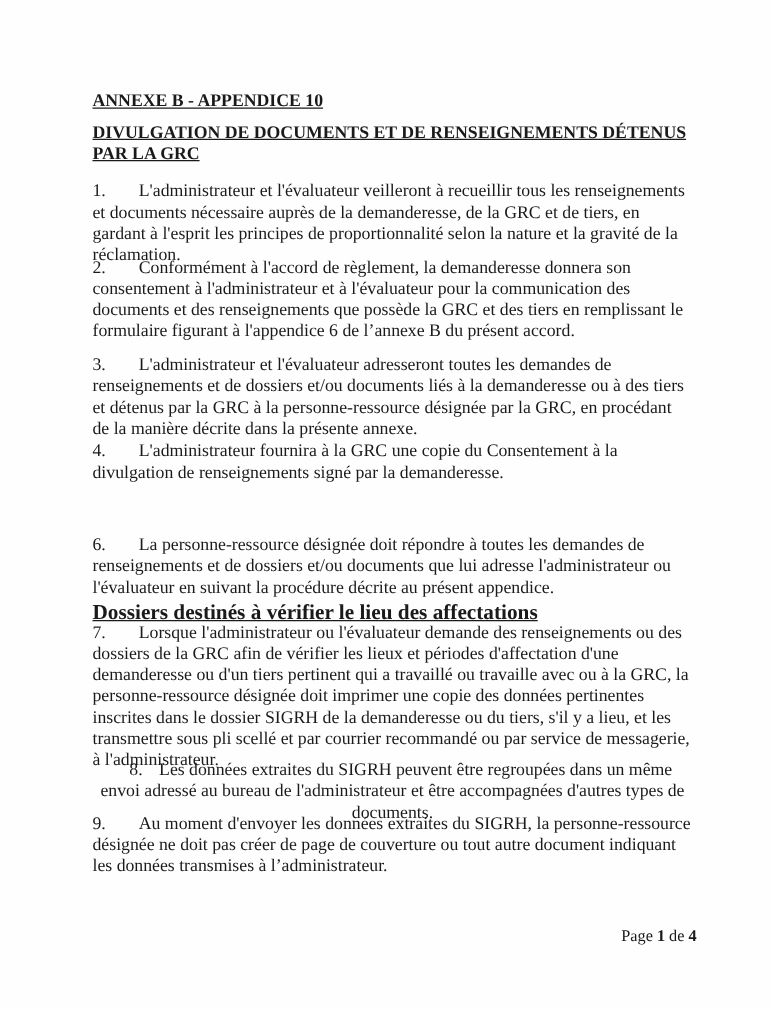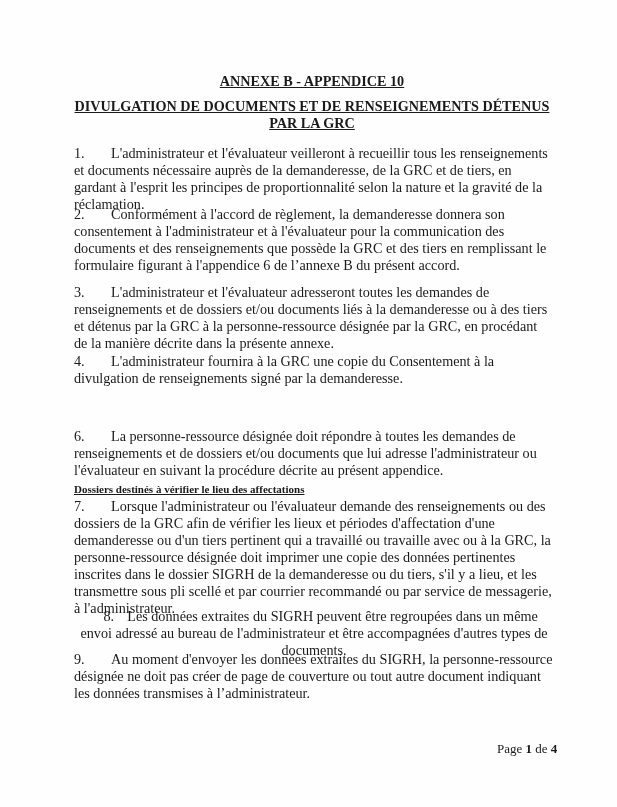--- a/index.html
+++ b/index.html
@@ -19,21 +19,20 @@
       position: absolute;
       left: 0; top: 0;
       width: 617px;
       height: 807px;
       background: #fefefe;
     }
     .heading {
       position: absolute;
       left: 74px;
       width: 476px;
-      text-align: center;
       font-weight: bold;
       text-decoration: underline;
       font-size: 14.2px;
       line-height: 17px;
       margin: 0;
     }
     .h-annex { top: 73px; }
     .h-title { top: 98px; }
     .para {
       position: absolute;
@@ -45,21 +44,21 @@
     }
     .para .num {
       display: inline-block;
       width: 37px;
     }
     .subhead {
       position: absolute;
       left: 74px;
       font-weight: bold;
       text-decoration: underline;
-      font-size: 11px;
+      font-size: 17px;
       line-height: 17px;
       margin: 0;
     }
     .footer {
       position: absolute;
       left: 497px;
       top: 741px;
       font-size: 13px;
       line-height: 16px;
     }

